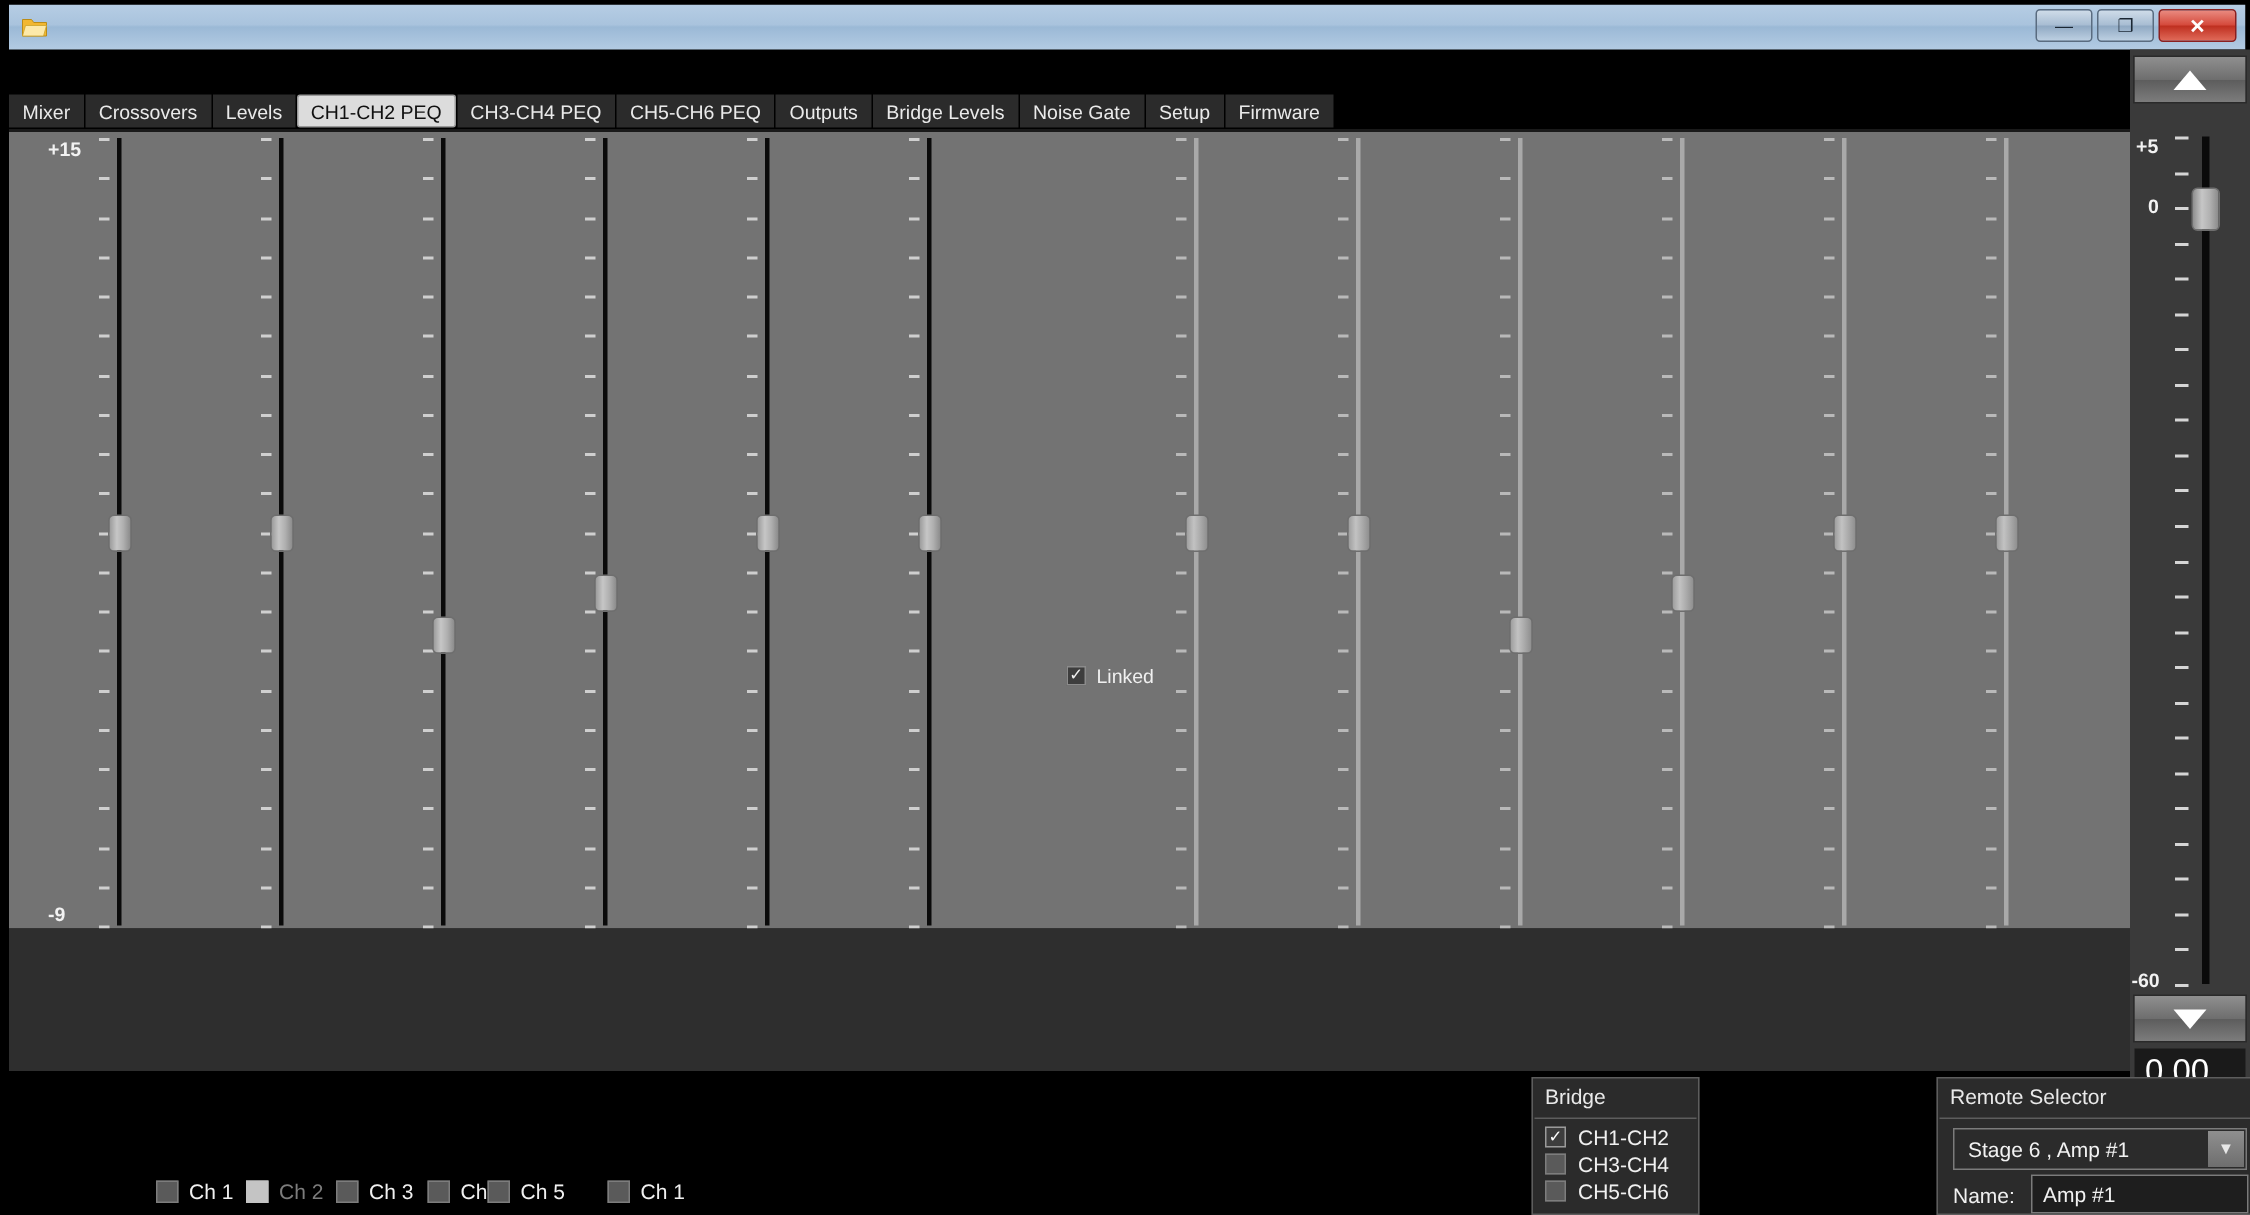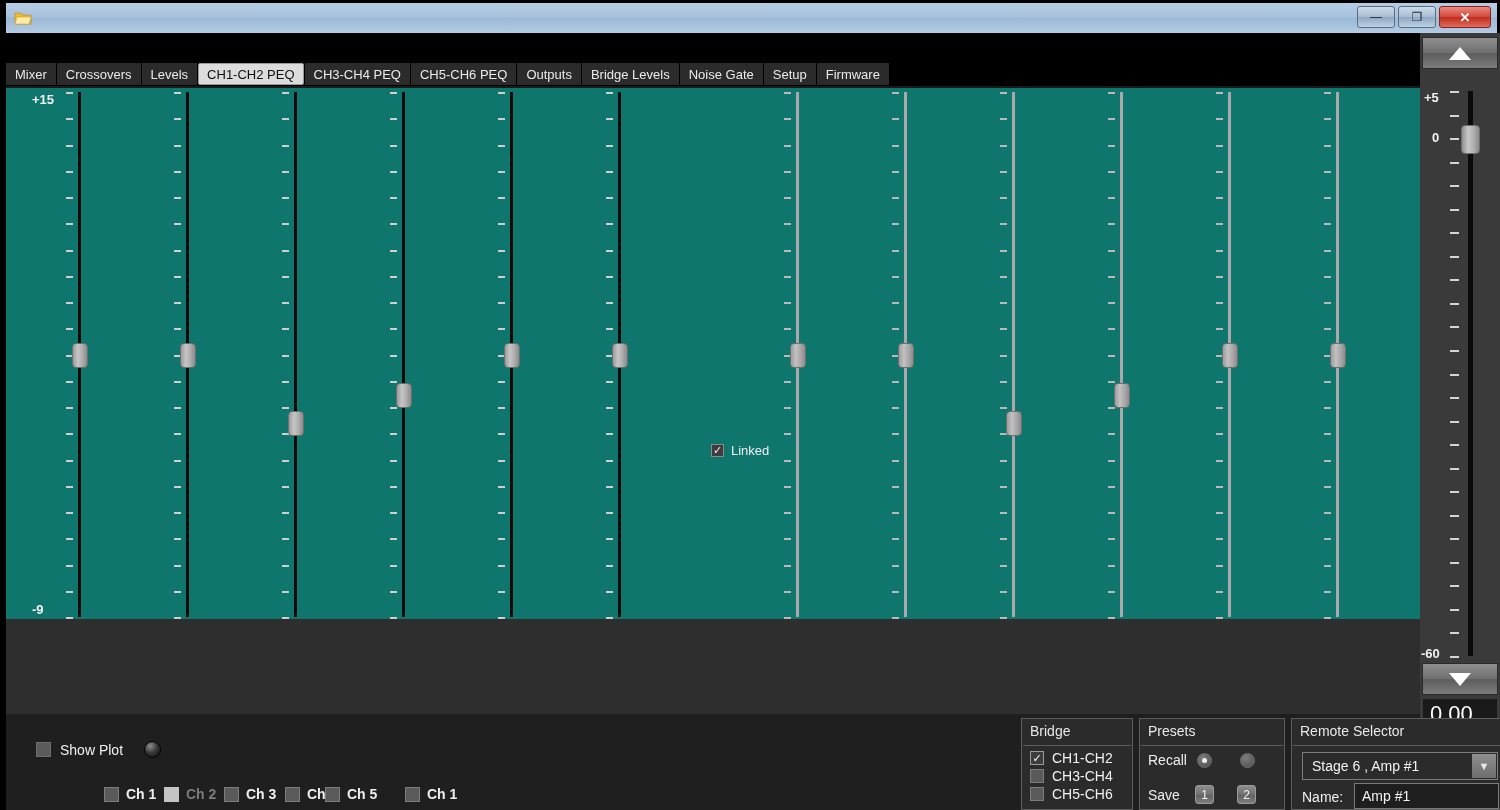--- a/index.html
+++ b/index.html
@@ -61,21 +61,21 @@
     border: 1px solid transparent;
   }
   .tab.active {
     background: #dcdcdc; color: #101010;
     border: 1px solid #9a9a9a; border-radius: 2px;
   }
 
   
   .peq {
     position: absolute; left: 6px; top: 86px; width: 1414px; height: 533px;
-    background: #0f766e;
+    background: #737373;
     border-top: 2px solid #1a1a1a;
   }
   .scale-label {
     position: absolute; left: 26px; font-size: 13px; color: #f2f2f2; font-weight: bold;
   }
   .scale-top { top: 4px; }
   .scale-bot { bottom: 2px; }
 
   .slot { position: absolute; top: 0; width: 109px; height: 533px; }
   .ticks { position: absolute; left: 0; top: 4px; width: 10px; height: 525px; }
@@ -158,21 +158,21 @@
   .showplot .chk { width: 15px; height: 15px; }
   .showplot-label { font-size: 14px; color: #f0f0f0; }
   .led {
     width: 17px; height: 17px; border-radius: 50%; margin-left: 12px;
     background: radial-gradient(circle at 35% 28%, #8e8e8e 0%, #3a3a3a 45%, #0a0a0a 100%);
     border: 1px solid #000;
   }
   .ch-item { position: absolute; top: 786px; display: flex; align-items: center; gap: 7px; }
   .ch-item .chk { width: 15px; height: 15px; background: #5a5a5a; border-color: #7d7d7d; }
   .ch-item.dis .chk { background: #c4c4c4; border-color: #c4c4c4; }
-  .ch-label { font-size: 14px; color: #f0f0f0; font-weight: bold; }
+  .ch-label { font-size: 14px; color: #f0f0f0; }
   .ch-item.dis .ch-label { color: #7c7c7c; }
 
   
   .gbox { position: absolute; background: #2b2b2b; border: 1px solid #5d5d5d; }
   .gbox-title {
     position: absolute; left: 8px; top: 4px; font-size: 14px; color: #e9e9e9;
   }
   .gbox-sep { position: absolute; left: 1px; top: 26px; right: 1px; height: 1px; background: #5d5d5d; }
   .bridge-item { position: absolute; display: flex; align-items: center; gap: 8px; }
   .bridge-item .chk { width: 14px; height: 14px; background: #5a5a5a; border-color: #7d7d7d; }
@@ -648,58 +648,40 @@
         <div class="m-tick" style="top: 546.458px;"></div>
         <div class="m-tick" style="top: 570px;"></div>
       </div>
     <div class="spin spin-dn">
       <div class="tri tri-dn"></div>
     </div>
     <div class="master-readout">0.00</div>
     <div class="master-pad"></div>
   </div>
 
-  <div class="bottom" id="bottom">
-    <div class="showplot">
-      <div class="chk off">✓</div>
-      <div class="showplot-label">Show Plot</div>
-      <div class="led"></div>
-    </div>
-
-  </div>
 
   <div class="gbox" style="left:1021px; top:718px; width:112px; height:92px;">
     <div class="gbox-title">Bridge</div>
     <div class="gbox-sep"></div>
     <div id="bridge-items">
         <div class="bridge-item" style="left: 8px; top: 31px;">
           <div class="chk on">✓</div>
           <div class="bridge-label">CH1-CH2</div>
         </div>
         <div class="bridge-item" style="left: 8px; top: 49px; align-items: center;">
           <div class="chk"></div>
           <div class="bridge-label">CH3-CH4</div>
         </div>
         <div class="bridge-item" style="left: 8px; top: 67px;">
           <div class="chk"></div>
           <div class="bridge-label">CH5-CH6</div>
         </div>
       </div>
   </div>
 
-  <div class="gbox" style="left:1139px; top:718px; width:146px; height:92px;">
-    <div class="gbox-title">Presets</div>
-    <div class="gbox-sep"></div>
-    <div class="preset-label" style="left:8px; top:33px">Recall</div>
-    <div class="preset-label" style="left:8px; top:68px">Save</div>
-    <div class="radio on" style="left:57px; top:34px"></div>
-    <div class="radio" style="left:100px; top:34px"></div>
-    <div class="num-btn" style="left:55px; top:66px">1</div>
-    <div class="num-btn" style="left:97px; top:66px">2</div>
-  </div>
 
   <div class="gbox" style="left:1291px; top:718px; width:217px; height:92px;">
     <div class="gbox-title">Remote Selector</div>
     <div class="gbox-sep"></div>
     <div class="ps-combo">
       <span>Stage 6 , Amp #1</span>
       <div class="ps-arrow">▼</div>
     </div>
     <div class="ps-name-label">Name:</div>
     <div class="ps-name-field">Amp #1</div>

